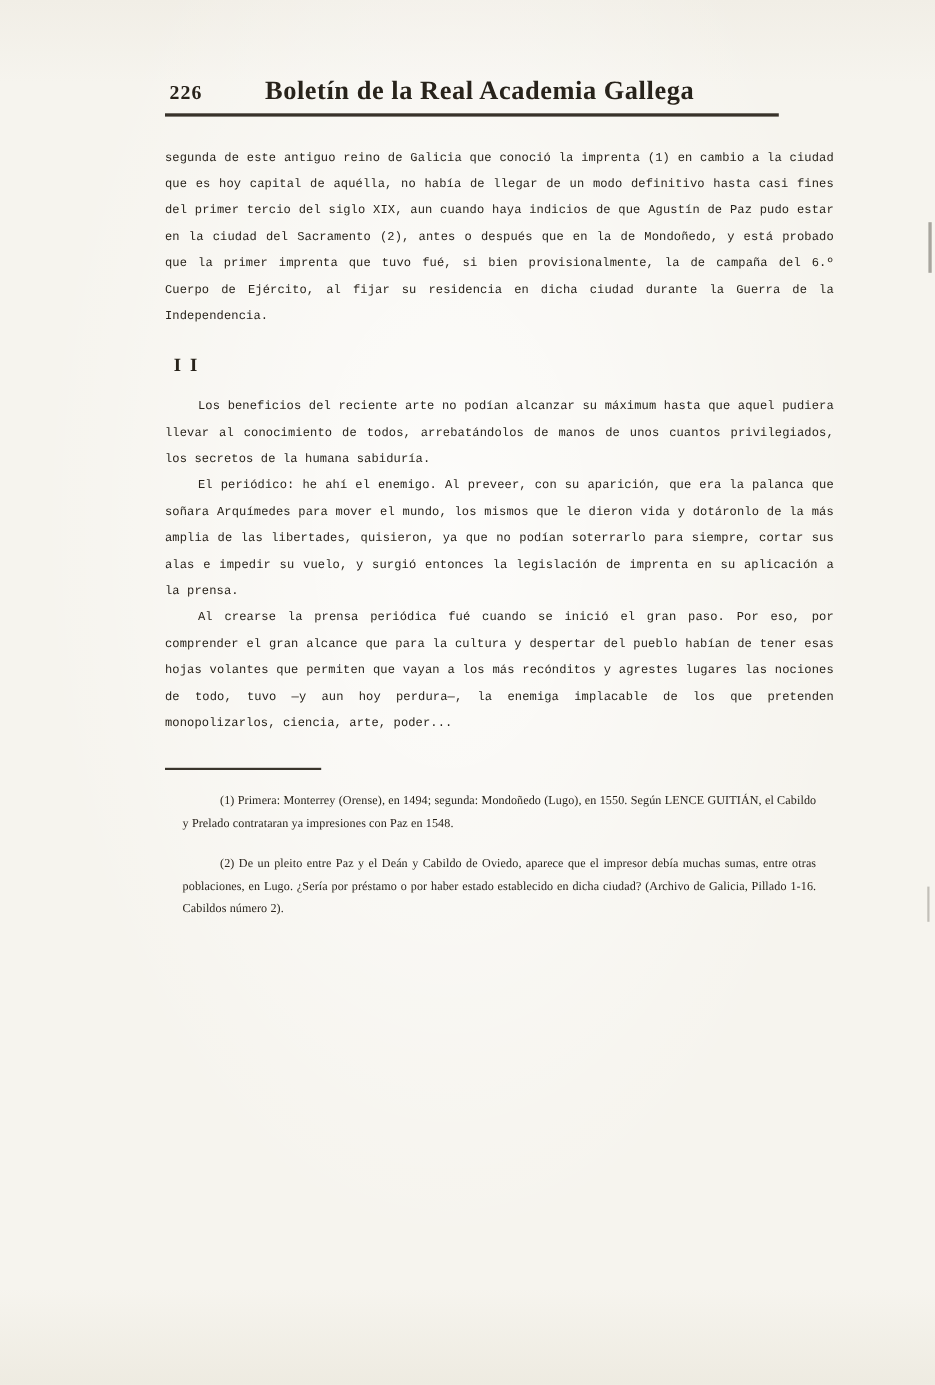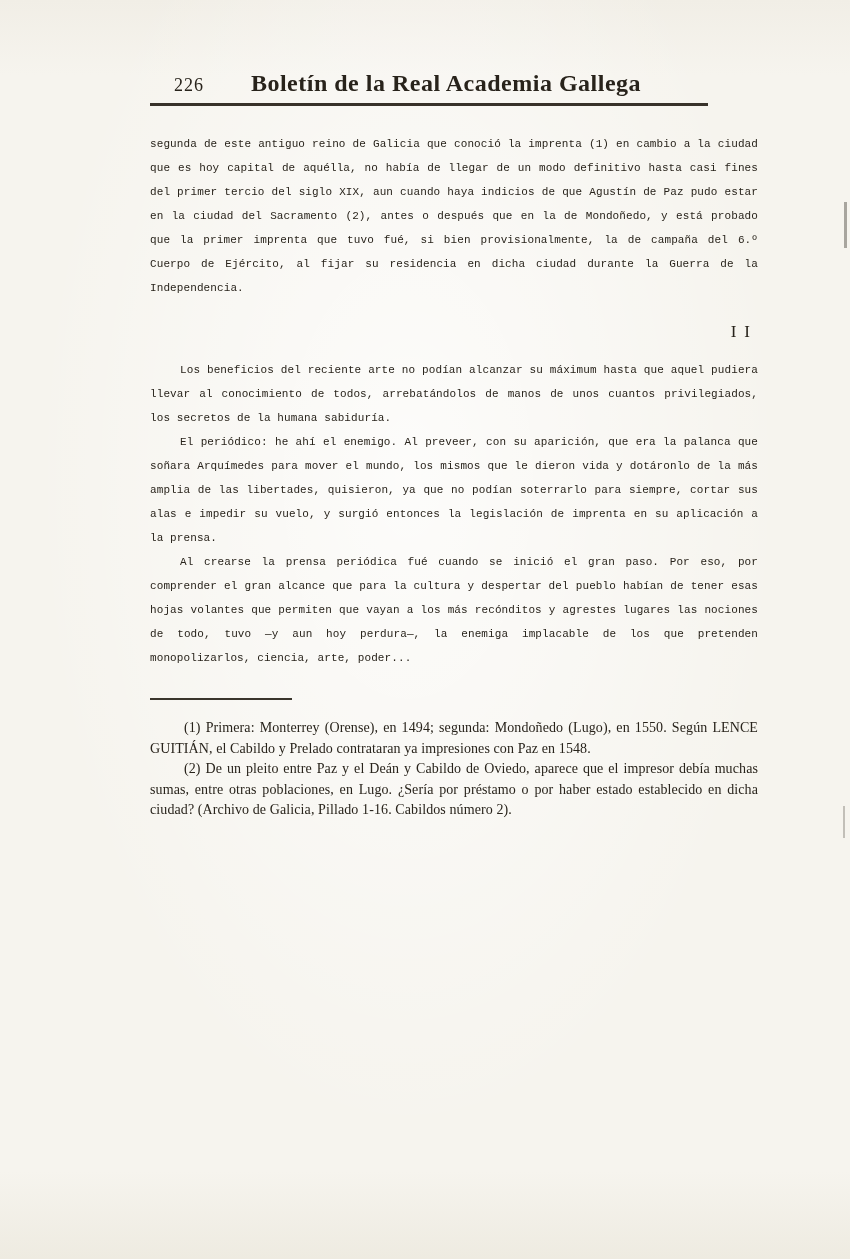--- a/index.html
+++ b/index.html
@@ -21,23 +21,23 @@
     }
     .page-header {
       width: 558px;
       display: flex;
       align-items: baseline;
       padding: 0 0 6px 0;
       border-bottom: 3px solid #38322a;
     }
     .page-number {
       font-size: 18px;
-      font-weight: normal;
+      font-weight: bold;
       letter-spacing: 1px;
-      margin-left: 24px;
+      margin-left: 4px;
     }
     .journal-title {
       flex: 1;
       text-align: center;
       font-size: 24px;
       font-weight: bold;
       letter-spacing: 0.5px;
       padding-right: 20px;
       white-space: nowrap;
     }
@@ -50,38 +50,38 @@
       font-size: 11px;
       line-height: 24px;
       text-align: justify;
       text-indent: 30px;
       letter-spacing: 0.1px;
       font-family: Liberation Mono, monospace;
     }
     .body-text p.continuation { text-indent: 0; }
     .section-heading {
       margin: 22px 0 16px 0;
-      text-align: right;
+      text-align: left;
       font-size: 17px;
-      font-weight: normal;
+      font-weight: bold;
       letter-spacing: 8px;
       text-indent: 8px;
     }
     .footnote-rule {
       margin-top: 28px;
       width: 142px;
       border-top: 2px solid #3a352c;
     }
     .footnotes {
       margin-top: 18px;
       width: 608px;
     }
     .footnotes p {
-      margin: 0;
-      font-size: 14px;
+      margin: 16px;
+      font-size: 11px;
       line-height: 20.6px;
       text-align: justify;
       text-indent: 34px;
       letter-spacing: 0.1px;
     }
     .artifact {
       position: absolute;
       background: #4a453b;
     }
     .artifact-1 { right: 3px; top: 202px; width: 3px; height: 46px; opacity: 0.45; }

